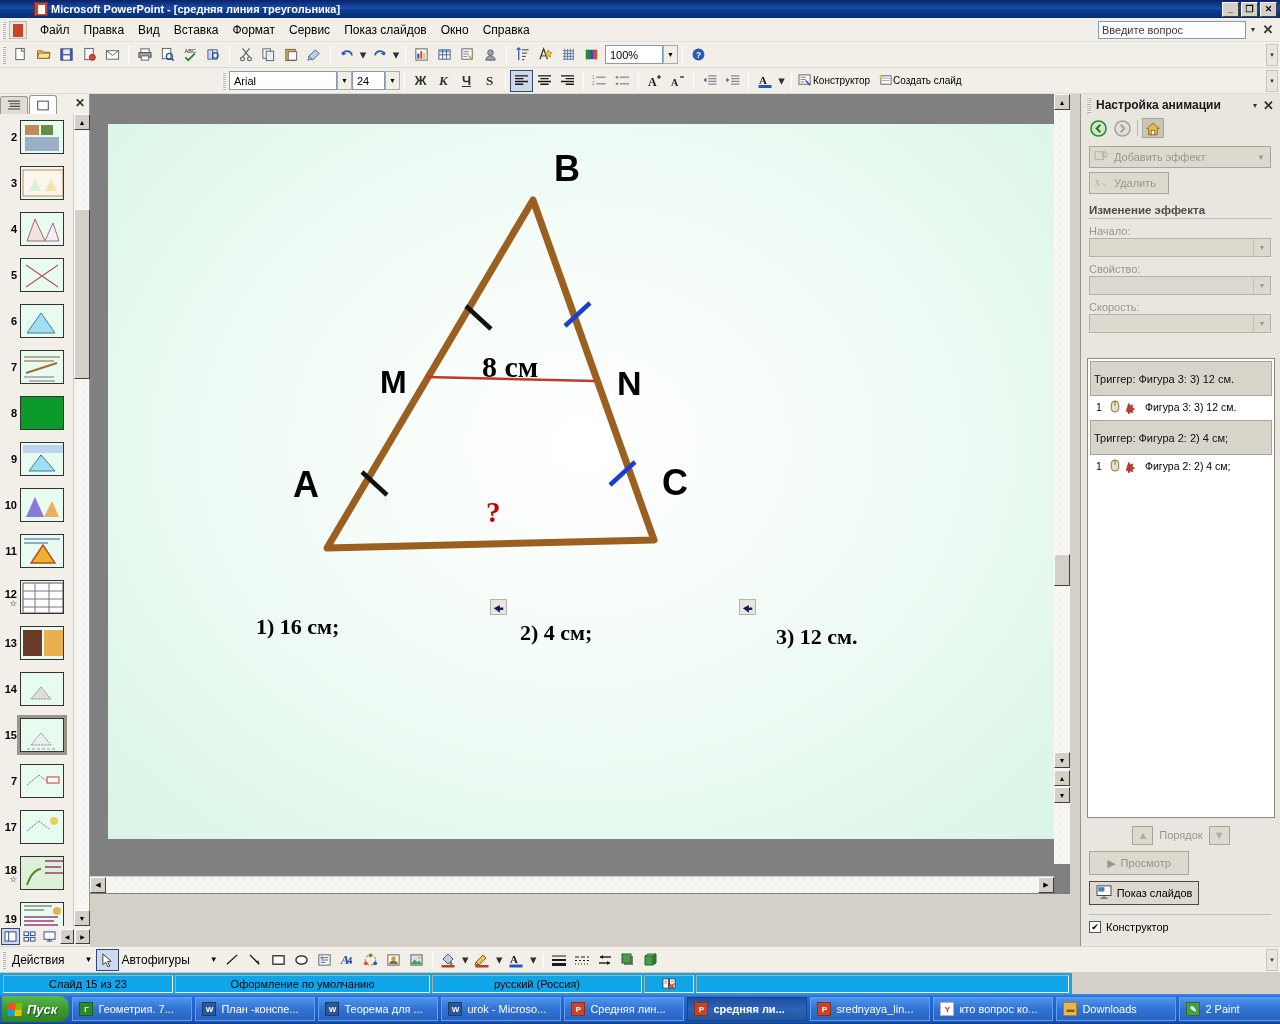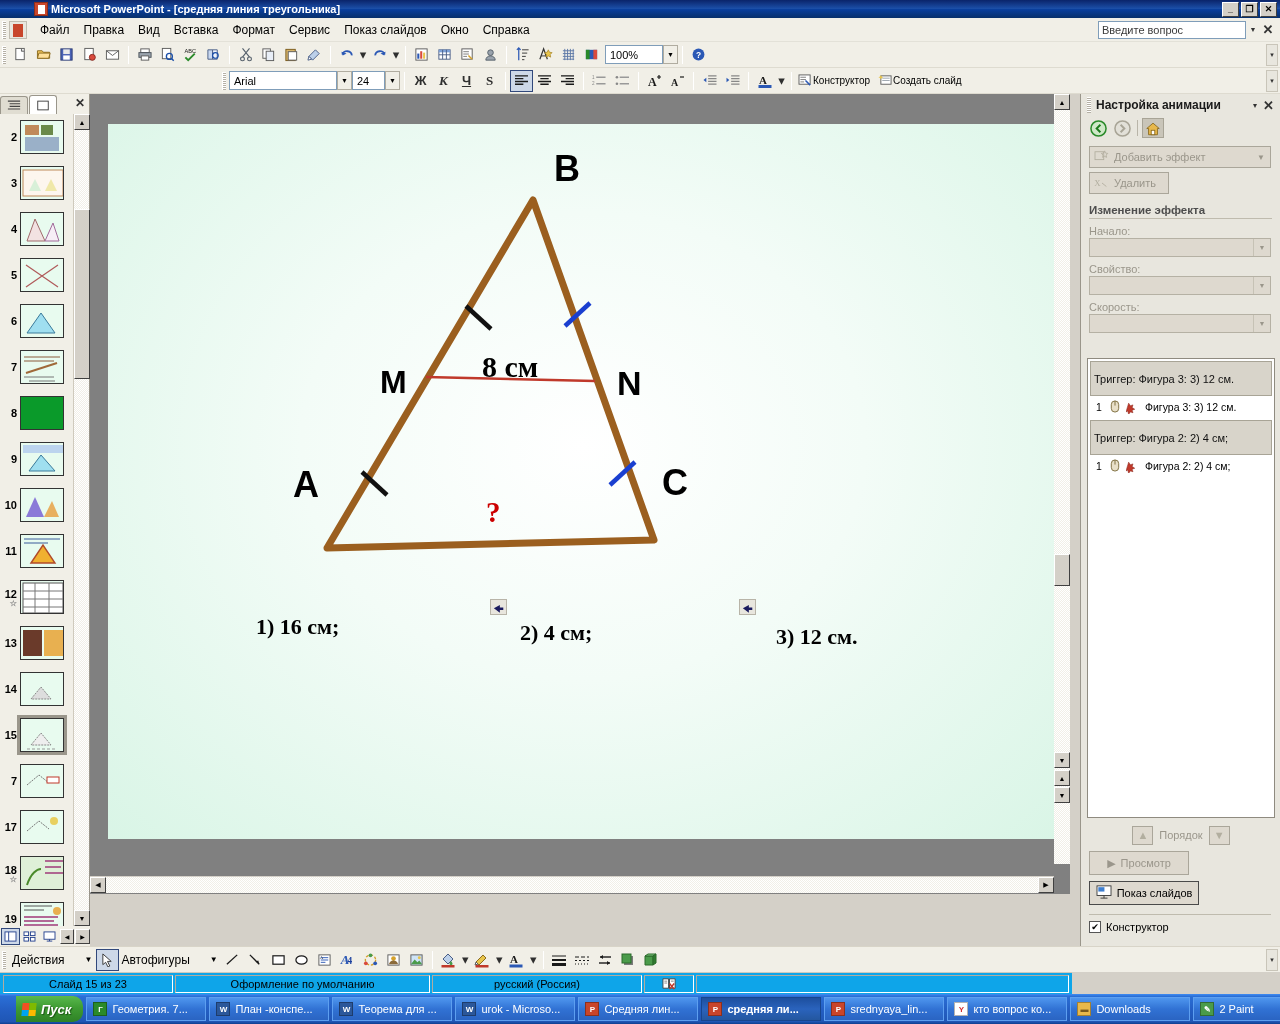--- a/index.html
+++ b/index.html
@@ -263,21 +263,21 @@
   .scell { height: 18px; border: 1px solid; border-color:#b0aca0 #fff #fff #b0aca0;
     display: flex; align-items: center; justify-content: center; margin-right: 2px; }
 
   
   .taskbar {
     position: absolute; left: 0; top: 994px; width: 1280px; height: 30px;
     background: linear-gradient(180deg,#3f8cf3 0%,#2a6fd6 8%,#245fc4 50%,#1f56b5 92%,#0d3e8f 100%);
     display: flex; align-items: center; gap: 3px;
   }
   .startbtn {
-    height: 26px; margin-left: 16px; padding: 0 12px 0 6px;
+    height: 26px; margin-left: 2px; padding: 0 12px 0 6px;
     background: linear-gradient(180deg,#59b94d 0%,#3f9c33 45%,#2f8226 100%);
     border-radius: 0 10px 10px 0; color: #fff; font-weight: bold; font-size: 13px;
     display: flex; align-items: center; gap: 5px;
     font-style: italic; text-shadow: 1px 1px 1px #1c5416;
   }
   .flag { width: 14px; height: 13px; display:grid; grid-template-columns:1fr 1fr;
           grid-template-rows:1fr 1fr; transform: skewX(-6deg); }
   .flag i { display:block; }
   .tbtask {
     height: 24px; min-width: 120px; max-width: 128px; padding: 0 6px;

